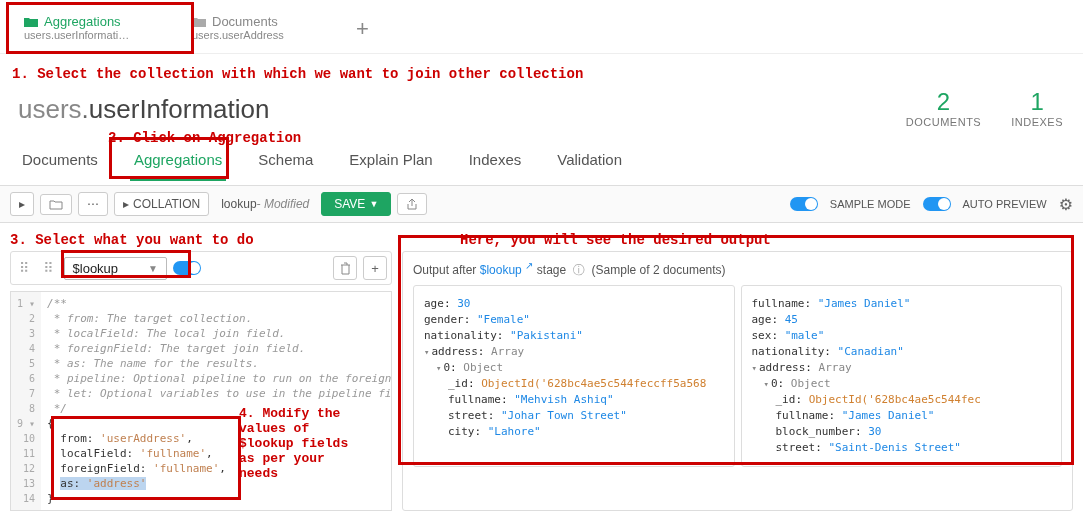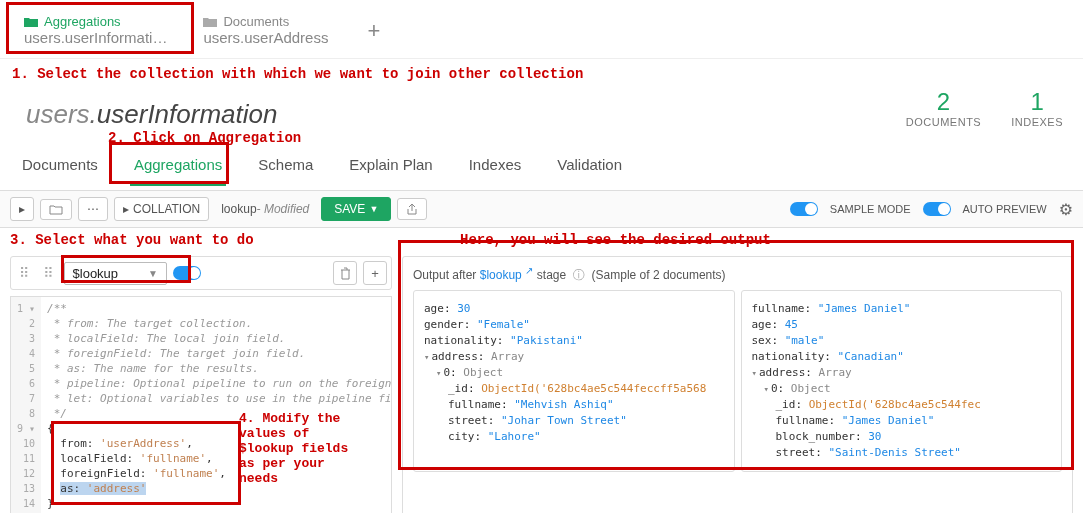--- a/index.html
+++ b/index.html
@@ -3,24 +3,24 @@
 <meta charset="utf-8">
 <style>
   * { box-sizing: border-box; margin: 0; padding: 0; }
   body { font-family: -apple-system, BlinkMacSystemFont, "Segoe UI", Arial, sans-serif; font-size: 13px; color: #222; background: #fff; width: 1083px; }
   .annot { color: #c00; font-family: "Courier New", monospace; font-weight: bold; font-size: 14px; position: absolute; white-space: pre; pointer-events: none; z-index: 100; }
   .redbox { border: 3px solid #c00; position: absolute; pointer-events: none; z-index: 99; }
   .tabs-top { display: flex; align-items: center; padding: 8px 10px 4px 10px; gap: 8px; border-bottom: 1px solid #eee; }
   .file-tab { display: flex; flex-direction: column; padding: 6px 14px; min-width: 160px; border-bottom: 2px solid transparent; }
   .file-tab.active { }
   .file-tab .row1 { display: flex; align-items: center; gap: 6px; font-size: 13px; }
-  .file-tab .row2 { color: #888; font-size: 15px; }
+  .file-tab .row2 { color: #888; font-size: 11px; }
   .tab-icon { width: 14px; height: 10px; }
   .plus-tab { color: #888; font-size: 22px; padding: 0 10px; }
-  .crumb { padding: 0 26px; margin-top: 40px; font-style: italic; }
+  .crumb { padding: 0 18px; margin-top: 40px; }
   .crumb-title { font-size: 26px; color: #666; }
   .crumb-title .db { color: #888; }
   .crumb-title .coll { color: #444; }
   .stats { position: absolute; right: 20px; top: 88px; text-align: center; display: flex; gap: 30px; }
   .stat { text-align: center; }
   .stat-num { color: #1ea562; font-size: 24px; }
   .stat-label { color: #777; font-size: 11px; letter-spacing: 0.5px; }
   .nav-tabs { display: flex; gap: 28px; padding: 0 18px; margin-top: 18px; font-size: 15px; color: #555; align-items: center; }
   .nav-tab { padding: 8px 4px 10px 4px; border-bottom: 3px solid transparent; cursor: pointer; }
   .nav-tab.active { color: #1ea562; border-bottom: 3px solid #1ea562; }

